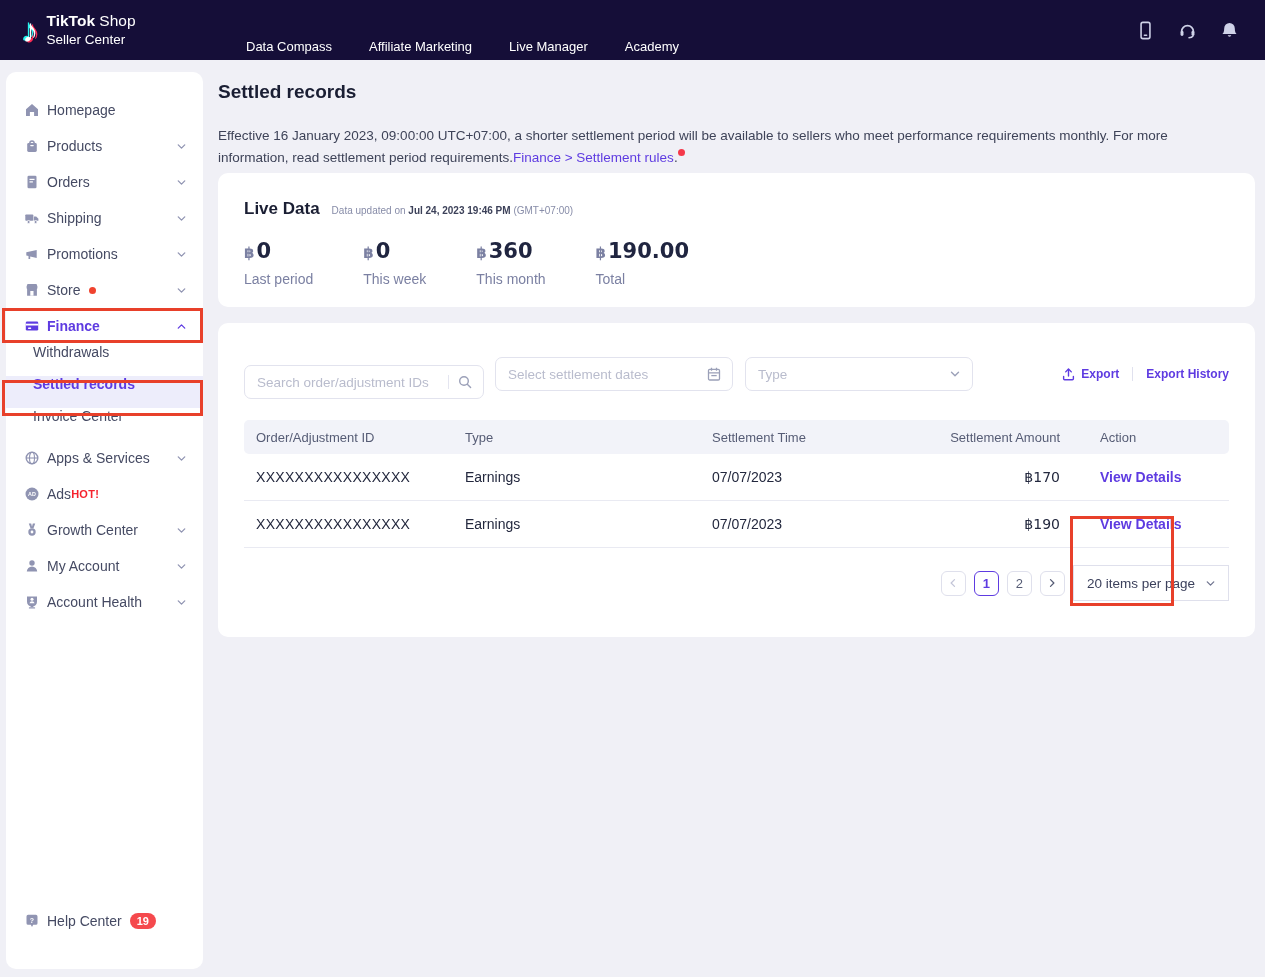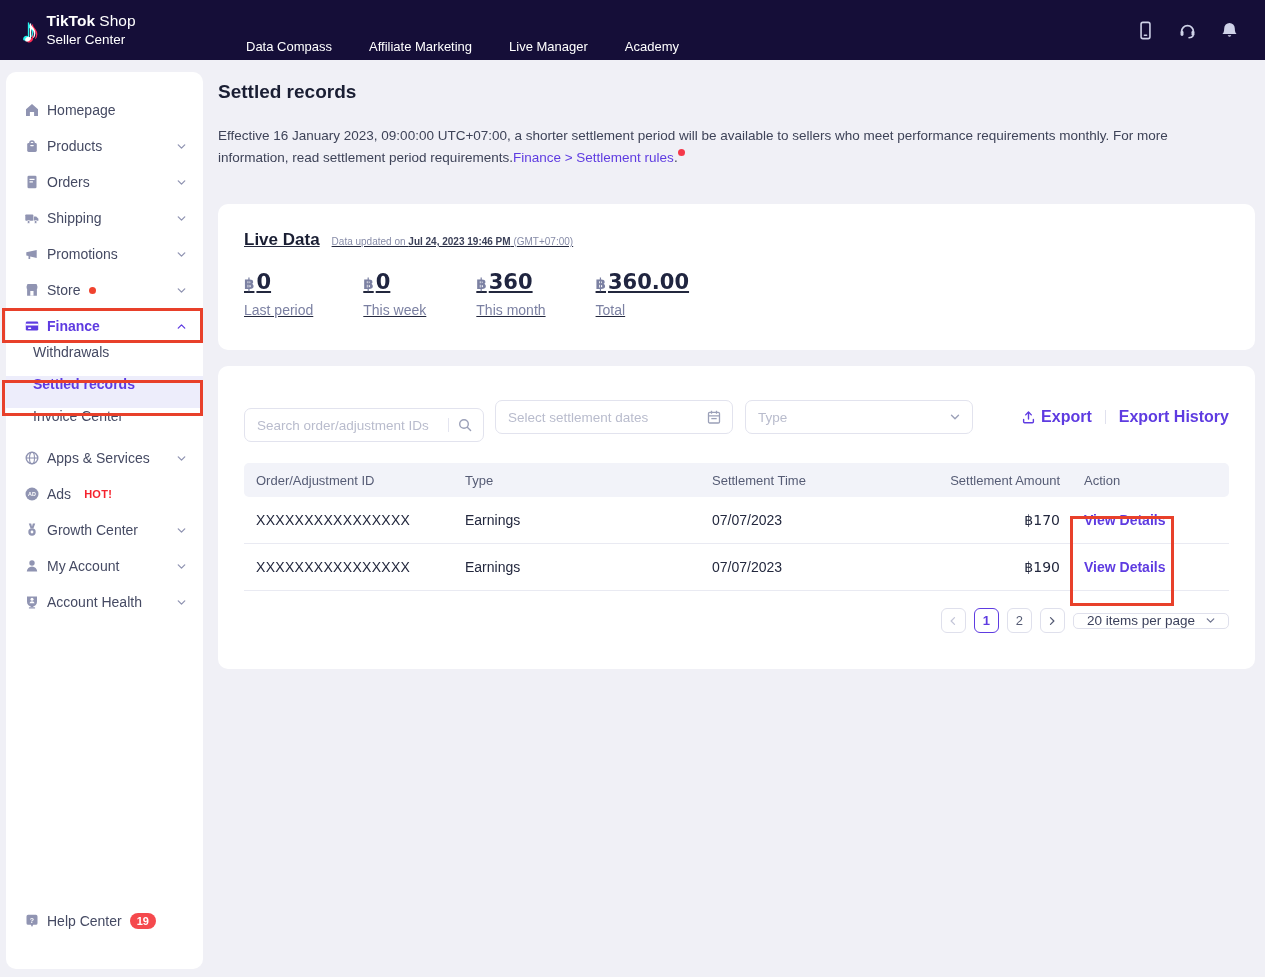--- a/index.html
+++ b/index.html
@@ -29,33 +29,33 @@
   .side-item { height:36px; display:flex; align-items:center; padding:0 15px 0 18px;
                font-size:14px; color:#454a63; cursor:pointer; }
   .side-item .ico { width:16px; height:16px; margin-right:7px; flex:0 0 16px; }
   .side-item .lbl { flex:0 1 auto; }
   .side-item .chev { margin-left:auto; width:13px; height:13px; }
   .side-item.purple { color:#5e3be1; font-weight:600; }
   .side-sub { height:32px; display:flex; align-items:flex-start; padding-left:27px;
               font-size:14px; color:#454a63; cursor:pointer; }
   .side-sub.sub-active { background:#ededfb; color:#5e3be1; font-weight:bold; }
   .dot-red { width:7px; height:7px; border-radius:50%; background:#f0432e; margin-left:9px; }
-  .hot-tag { color:#f5222d; font-size:11px; font-weight:bold; margin-left:13px; letter-spacing:.3px; }
+  .hot-tag { color:#f5222d; font-size:11px; font-weight:bold; margin-left:0; letter-spacing:.3px; }
   .help-item { margin-top:auto; margin-bottom:30px; }
   .badge { background:#f5494d; color:#fff; font-size:11px; font-weight:bold;
            border-radius:9px; padding:2px 7px; margin-left:8px; }
   
   .main { position:absolute; top:72px; left:218px; width:1037px; }
   .page-title { font-size:19px; font-weight:bold; color:#1a1e33; margin-top:9px; }
   .notice { margin-top:22px; font-size:13.5px; line-height:21.5px; color:#3e4358; max-width:985px; }
   .notice a { color:#5e3be1; text-decoration:none; cursor:pointer; }
   .sup-dot { display:inline-block; width:7px; height:7px; border-radius:50%;
              background:#f5384a; vertical-align:super; margin-left:0px; }
   .card { background:#fff; border-radius:10px; padding:26px; }
-  .card.live { margin-top:36px; padding-bottom:32px;text-decoration:underline; }
+  .card.live { margin-top:5px; padding-bottom:20px; }
   .live-head { display:flex; align-items:baseline; }
   .live-title { font-size:17px; font-weight:bold; color:#1a1e33; }
   .live-updated { font-size:10px; color:#878ca8; margin-left:12px; }
   .live-updated b { color:#3c4159; font-weight:bold; }
   .settled-row { margin-top:26px; display:flex; align-items:center; font-size:14px;
                  font-weight:600; color:#454a63; }
   .settled-row .q { width:15px; height:15px; margin-left:6px; }
   .stats { display:flex; margin-top:20px; }
   .stat { margin-right:50px; min-width:62px; }
   .stat-val { font-size:21px; font-weight:bold; color:#202540;
@@ -68,40 +68,40 @@
              display:flex; align-items:center; padding:0 10px 0 12px; }
   .f-input input { border:none; outline:none; flex:1; font-size:13.5px; color:#3c415c;
                    font-family:inherit; background:transparent; }
   .f-input input::placeholder { color:#b9bccd; }
   .f-search { width:240px;margin-top:16px; }
   .f-search .sep { width:1px; height:14px; background:#e4e5f0; margin:0 8px; }
   .f-date { width:238px; margin-left:11px; }
   .f-select { width:228px; margin-left:12px; justify-content:space-between; cursor:pointer; }
   .f-select .ph { font-size:13.5px; color:#b9bccd; }
   .links { margin-left:auto; display:flex; align-items:center; }
-  .link { display:flex; align-items:center; color:#5e3be1; font-size:16px; font-weight:600; cursor:pointer; }
+  .link { display:flex; align-items:center; color:#5e3be1; font-size:12px; font-weight:600; cursor:pointer; }
   .link svg { margin-right:5px; }
   .link-sep { width:1px; height:14px; background:#e0e1ee; margin:0 13px; }
   .tbl { margin-top:21px; }
   .thead, .trow { display:grid; grid-template-columns:221px 247px 230px 118px 169px; align-items:center; }
   .thead { height:34px; background:#f2f3f9; border-radius:5px; font-size:13px; color:#565c75; }
   .thead .c1 { padding-left:12px; }
   .trow { height:47px; border-bottom:1px solid #e9eaf2; font-size:14px; color:#23283e; }
   .trow .c1 { padding-left:12px; letter-spacing:.3px; }
   .c4 { text-align:right; }
-  .c5 { padding-left:24px; }
+  .c5 { padding-left:40px; }
   .vd { color:#5e3be1; font-weight:bold; cursor:pointer; }
   .amount { font-family:"DejaVu Sans","Liberation Sans",sans-serif; }
   .pagination { display:flex; align-items:center; justify-content:flex-end; margin-top:17px; }
   .pg-btn { width:25px; height:25px; border:1px solid #dfe0ec; border-radius:6px; background:#fff;
             display:flex; align-items:center; justify-content:center; margin-left:8px;
             font-size:13px; color:#565c75; cursor:pointer; }
   .pg-btn.disabled svg polyline { stroke:#c3c5d8; }
   .pg-btn.active { border-color:#5e3be1; color:#5e3be1; font-weight:bold; }
-  .per-page { height:16px; border:1px solid #dfe0ec; border-radius:5px; background:#fff;
+  .per-page { height:36px; border:1px solid #dfe0ec; border-radius:0; background:#fff;
               display:flex; align-items:center; padding:0 11px 0 13px; margin-left:8px;
               font-size:13.5px; color:#3c415c; cursor:pointer; }
   .per-page svg { margin-left:9px; }
   
   .anno { position:absolute; border:3px solid #e8402a; pointer-events:none; z-index:60; }
   .anno-finance { left:2px; top:308px; width:201px; height:35px; }
   .anno-settled { left:2px; top:380px; width:201px; height:36px; }
   .anno-viewdetails { left:1070px; top:516px; width:104px; height:90px; }
 </style>
 </head>
@@ -319,21 +319,21 @@
       </div>
       <div class="stat">
         <div class="stat-val"><span class="cur">฿</span><span>0</span></div>
         <div class="stat-lbl">This week</div>
       </div>
       <div class="stat">
         <div class="stat-val"><span class="cur">฿</span><span>360</span></div>
         <div class="stat-lbl">This month</div>
       </div>
       <div class="stat">
-        <div class="stat-val"><span class="cur">฿</span><span>360.00</span></div>
+        <div class="stat-val"><span class="cur">฿</span><span>190.00</span></div>
         <div class="stat-lbl">Total</div>
       </div>
     </div>
   </div>
 
   <div class="card table-card">
     <div class="filters">
       <div class="f-input f-search">
         <input placeholder="Search order/adjustment IDs" style="">
         <span class="sep"></span>

